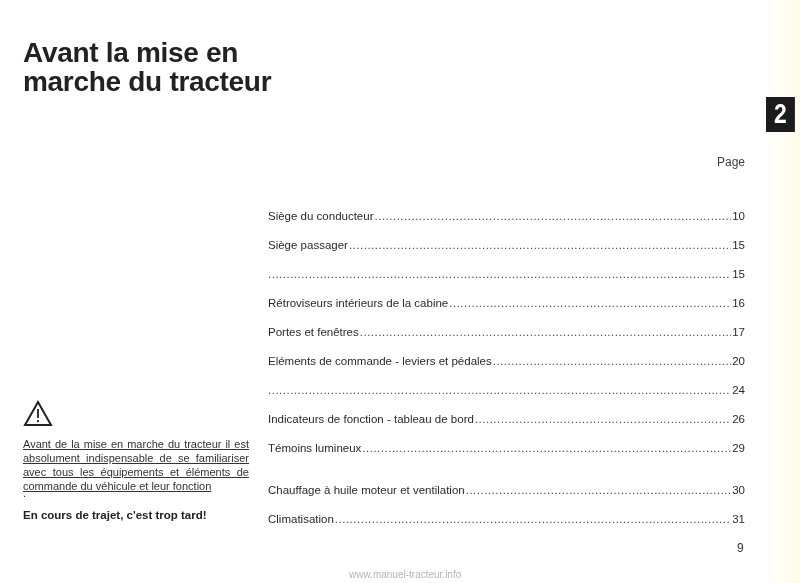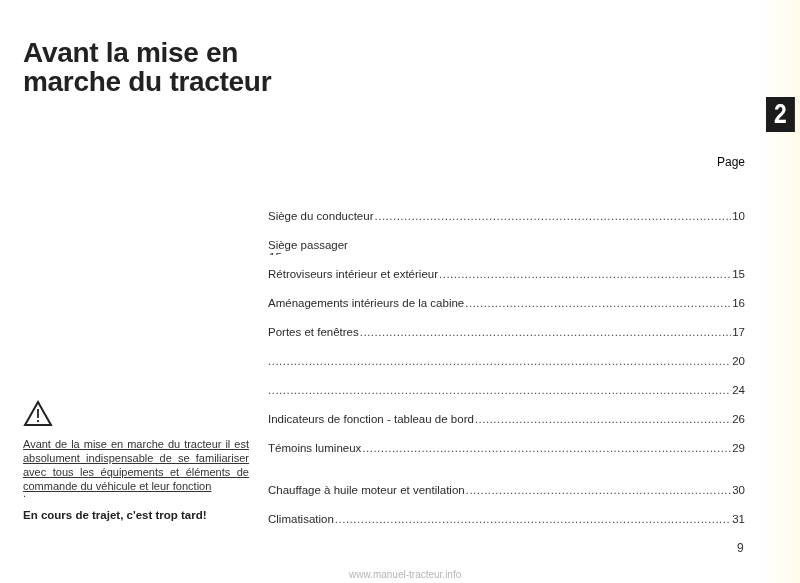--- a/index.html
+++ b/index.html
@@ -47,21 +47,21 @@
       line-height: 35px;
       font-family: "Liberation Sans", sans-serif;
       transform: scaleX(0.85);
       transform-origin: left center;
     }
     .page-header {
       position: absolute;
       left: 717px;
       top: 155px;
       font-size: 12px;
-      color: #000000;
+      color: #404040;
     }
     .toc {
       position: absolute;
       left: 268px;
       top: 210px;
       width: 477px;
       margin: 0;
       padding: 0;
       list-style: none;
     }
@@ -157,41 +157,41 @@
 <div class="chapter-tab">2</div>
 
 <div class="page-header">Page</div>
 
 <ul class="toc">
   <li class="toc-item" style="top:0px;">
     <span class="toc-label">Siège du conducteur</span>
     <span class="toc-leader"></span>
     <span class="toc-page">10</span>
   </li>
-  <li class="toc-item" style="top:29px;flex-direction:column;">
+  <li class="toc-item" style="top:29px;">
     <span class="toc-label">Siège passager</span>
     <span class="toc-leader"></span>
     <span class="toc-page">15</span>
   </li>
   <li class="toc-item" style="top:58px;">
-    <span class="toc-label">Rétroviseurs intérieur et extérieur</span>
     <span class="toc-leader"></span>
     <span class="toc-page">15</span>
   </li>
   <li class="toc-item" style="top:87px;">
-    <span class="toc-label">Aménagements intérieurs de la cabine</span>
+    <span class="toc-label">Rétroviseurs intérieurs de la cabine</span>
     <span class="toc-leader"></span>
     <span class="toc-page">16</span>
   </li>
   <li class="toc-item" style="top:116px;">
     <span class="toc-label">Portes et fenêtres</span>
     <span class="toc-leader"></span>
     <span class="toc-page">17</span>
   </li>
   <li class="toc-item" style="top:145px;">
+    <span class="toc-label">Eléments de commande - leviers et pédales</span>
     <span class="toc-leader"></span>
     <span class="toc-page">20</span>
   </li>
   <li class="toc-item" style="top:174px;">
     <span class="toc-leader"></span>
     <span class="toc-page">24</span>
   </li>
   <li class="toc-item" style="top:203px;">
     <span class="toc-label">Indicateurs de fonction - tableau de bord</span>
     <span class="toc-leader"></span>

